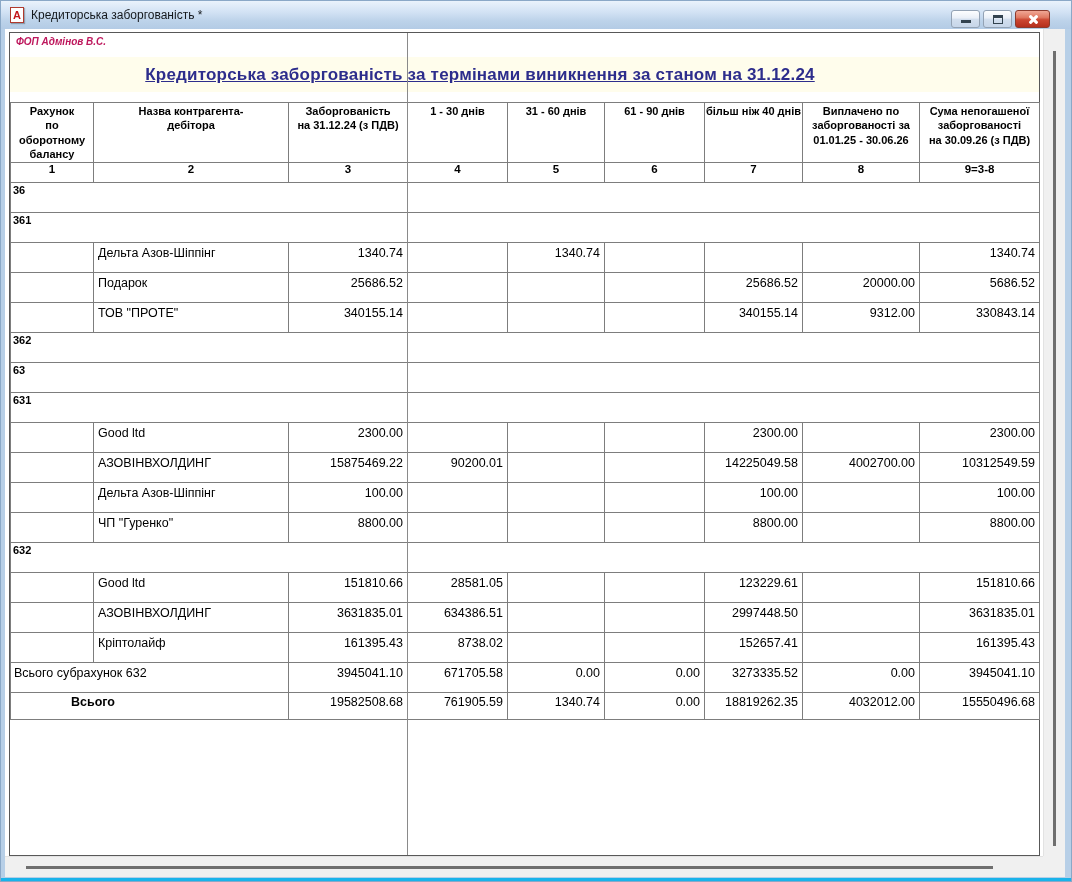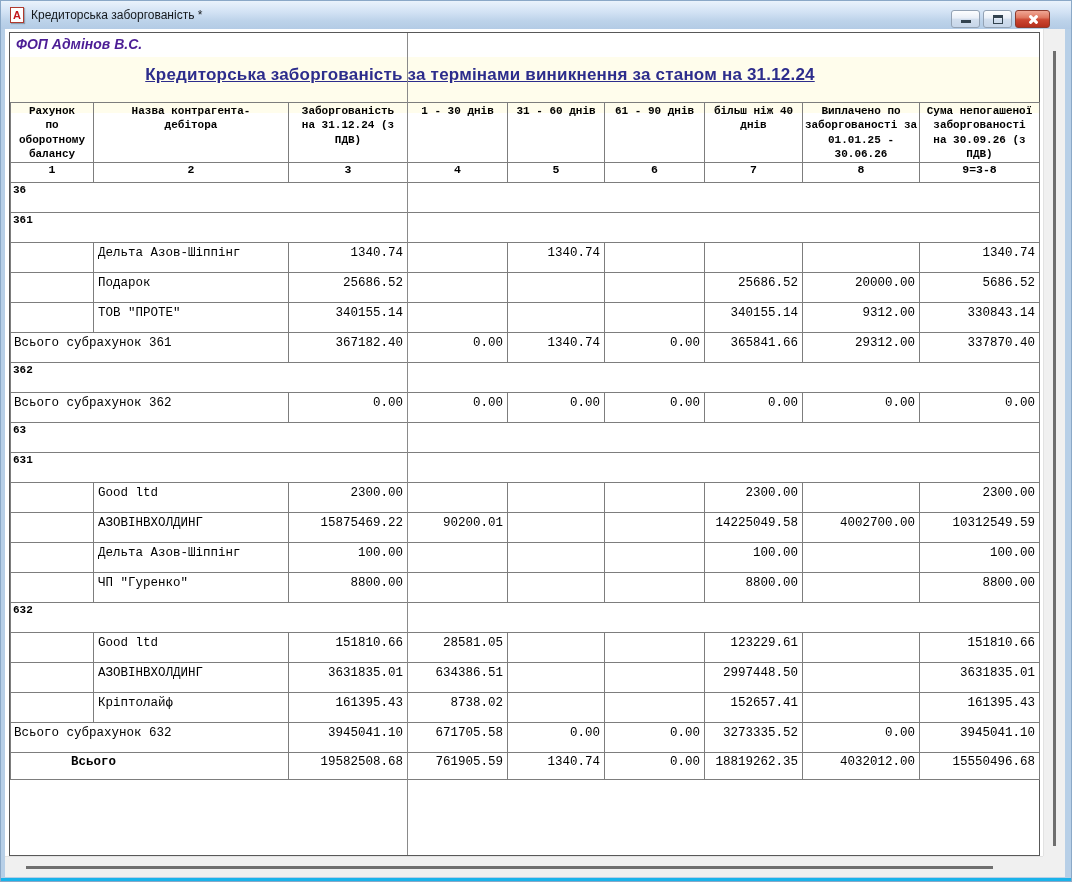--- a/index.html
+++ b/index.html
@@ -42,33 +42,33 @@
   .g-min { position:absolute; left:9px; top:9px; width:10px; height:3px; background:#33434f; }
   .g-max { position:absolute; left:9px; top:4px; width:10px; height:9px; border:1px solid #33434f; border-top-width:3px; }
   .g-x1, .g-x2 { position:absolute; left:16px; top:3px; width:3px; height:11px; background:#fff; border-radius:1px; }
   .g-x1 { transform:rotate(45deg); } .g-x2 { transform:rotate(-45deg); }
   
   .content { position:absolute; left:4px; top:28px; width:1060px; height:848px; background:#ffffff; }
   .page {
     position:absolute; left:4px; top:3px; width:1031px; height:824px;
     background:#fff; border:1px solid #585858;
   }
-  .company { position:absolute; left:6px; top:3px; font-size:14px; font-weight:bold; font-style:italic; color:#4c1d95; }
-  .title-strip { position:absolute; left:0; right:0; top:24px; height:56px; background:#fffdec; }
+  .company { position:absolute; left:6px; top:3px; font-size:10px; font-weight:bold; font-style:italic; color:#be185d; }
+  .title-strip { position:absolute; left:0; right:0; top:24px; height:35px; background:#fffdec; }
   .report-title {
     position:absolute; left:0; top:8px; width:940px; text-align:center;
     font-size:17px; font-weight:bold; color:#2d2d8c; text-decoration:underline;
     letter-spacing:.2px;
   }
   .page-break-line { position:absolute; left:397px; top:0; bottom:0; width:1px; background:#8a8a8a; z-index:5; pointer-events:none; }
   
   #report-table {
     position:absolute; left:0; top:69px; width:1029px;
     border-collapse:collapse; table-layout:fixed;
-    font-family:Liberation Mono, monospace;
+    font-family:Liberation Sans, sans-serif;
   }
   #report-table td { border:1px solid #7d7d7d; vertical-align:top; overflow:hidden; color:#000; }
   tr.hdr td {
     border:2px solid #3a3a3a; font-weight:bold; font-size:11px;
     text-align:center; vertical-align:middle; white-space:pre-line;
     line-height:1.3; padding:1px 0; height:55px;
   }
   tr.numr td {
     border:2px solid #3a3a3a; font-weight:bold; font-size:11.5px;
     text-align:center; vertical-align:middle; height:20px; padding:0;
@@ -202,42 +202,22 @@
               <td></td>
               <td class="name">ТОВ "ПРОТЕ"</td>
               <td class="val">340155.14</td>
               <td class="val"></td>
               <td class="val"></td>
               <td class="val"></td>
               <td class="val">340155.14</td>
               <td class="val">9312.00</td>
               <td class="val">330843.14</td>
             </tr>
-            <tr class="sub">
-              <td class="lbl" colspan="2">Всього субрахунок 361</td>
-              <td class="val">367182.40</td>
-              <td class="val">0.00</td>
-              <td class="val">1340.74</td>
-              <td class="val">0.00</td>
-              <td class="val">365841.66</td>
-              <td class="val">29312.00</td>
-              <td class="val">337870.40</td>
-            </tr>
             <tr class="grp">
               <td colspan="9">362</td>
-            </tr>
-            <tr class="sub">
-              <td class="lbl" colspan="2">Всього субрахунок 362</td>
-              <td class="val">0.00</td>
-              <td class="val">0.00</td>
-              <td class="val">0.00</td>
-              <td class="val">0.00</td>
-              <td class="val">0.00</td>
-              <td class="val">0.00</td>
-              <td class="val">0.00</td>
             </tr>
             <tr class="grp">
               <td colspan="9">63</td>
             </tr>
             <tr class="grp">
               <td colspan="9">631</td>
             </tr>
             <tr class="dat">
               <td></td>
               <td class="name">Good ltd</td>

